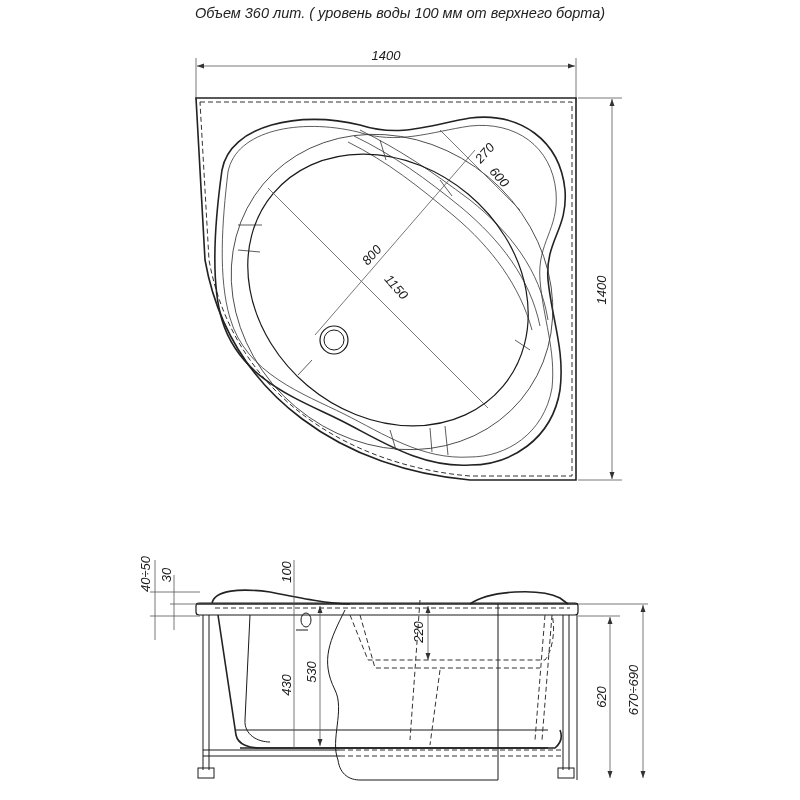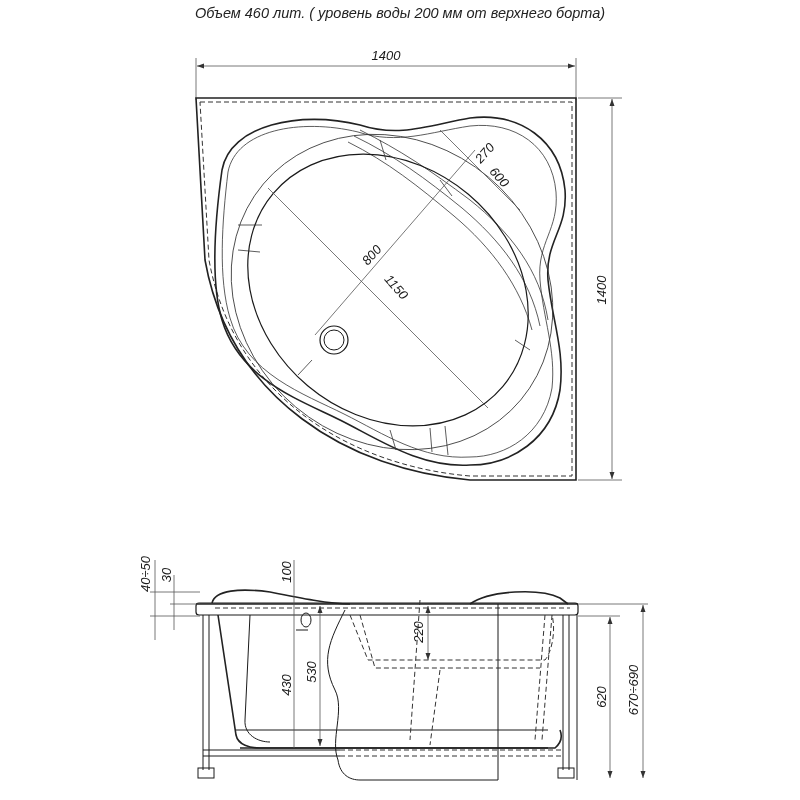--- a/index.html
+++ b/index.html
@@ -11,21 +11,21 @@
   .dim-text { font-family: "Liberation Sans", sans-serif; font-style: italic; font-size: 13px; fill: #1a1a1a; }
   .ln { stroke: #1a1a1a; fill: none; }
   .thin { stroke: #333; stroke-width: 0.8; fill: none; }
   .dash { stroke: #333; stroke-width: 1; fill: none; stroke-dasharray: 5 3; }
   .rim { stroke: #222; stroke-width: 1.6; fill: none; }
   .dim { stroke: #555; stroke-width: 0.8; fill: none; }
 </style>
 </head>
 <body>
 
-<div class="title">Объем 460 лит. ( уровень воды 200 мм от верхнего борта)</div>
+<div class="title">Объем 360 лит. ( уровень воды 100 мм от верхнего борта)</div>
 
 <svg width="800" height="800" viewBox="0 0 800 800">
   <defs>
     <marker id="arr" markerWidth="8" markerHeight="8" refX="7" refY="4" orient="auto" markerUnits="userSpaceOnUse">
       <path d="M0,1.5 L7,4 L0,6.5 Z" fill="#333"></path>
     </marker>
     <marker id="arrs" markerWidth="8" markerHeight="8" refX="0" refY="4" orient="auto" markerUnits="userSpaceOnUse">
       <path d="M7,1.5 L0,4 L7,6.5 Z" fill="#333"></path>
     </marker>
   </defs>

